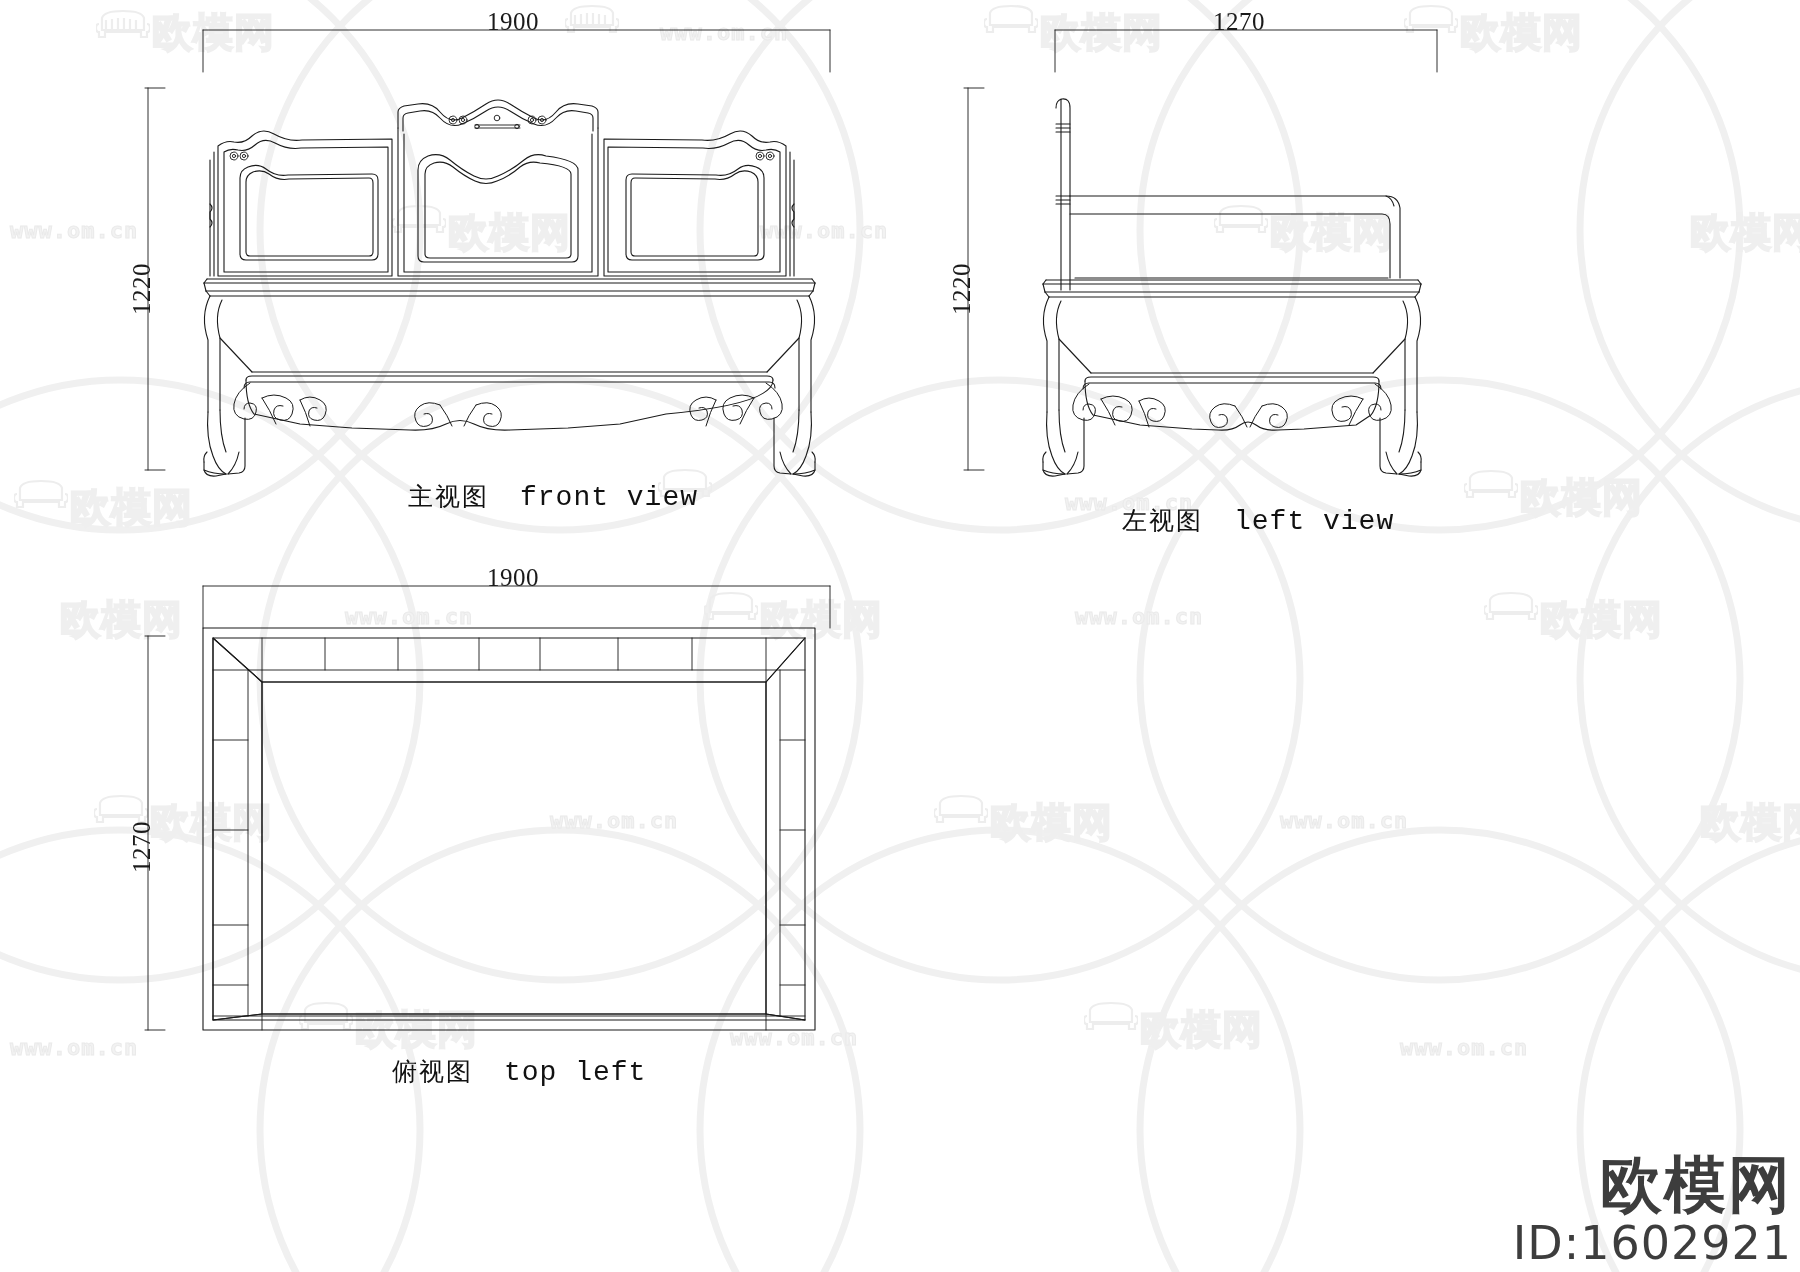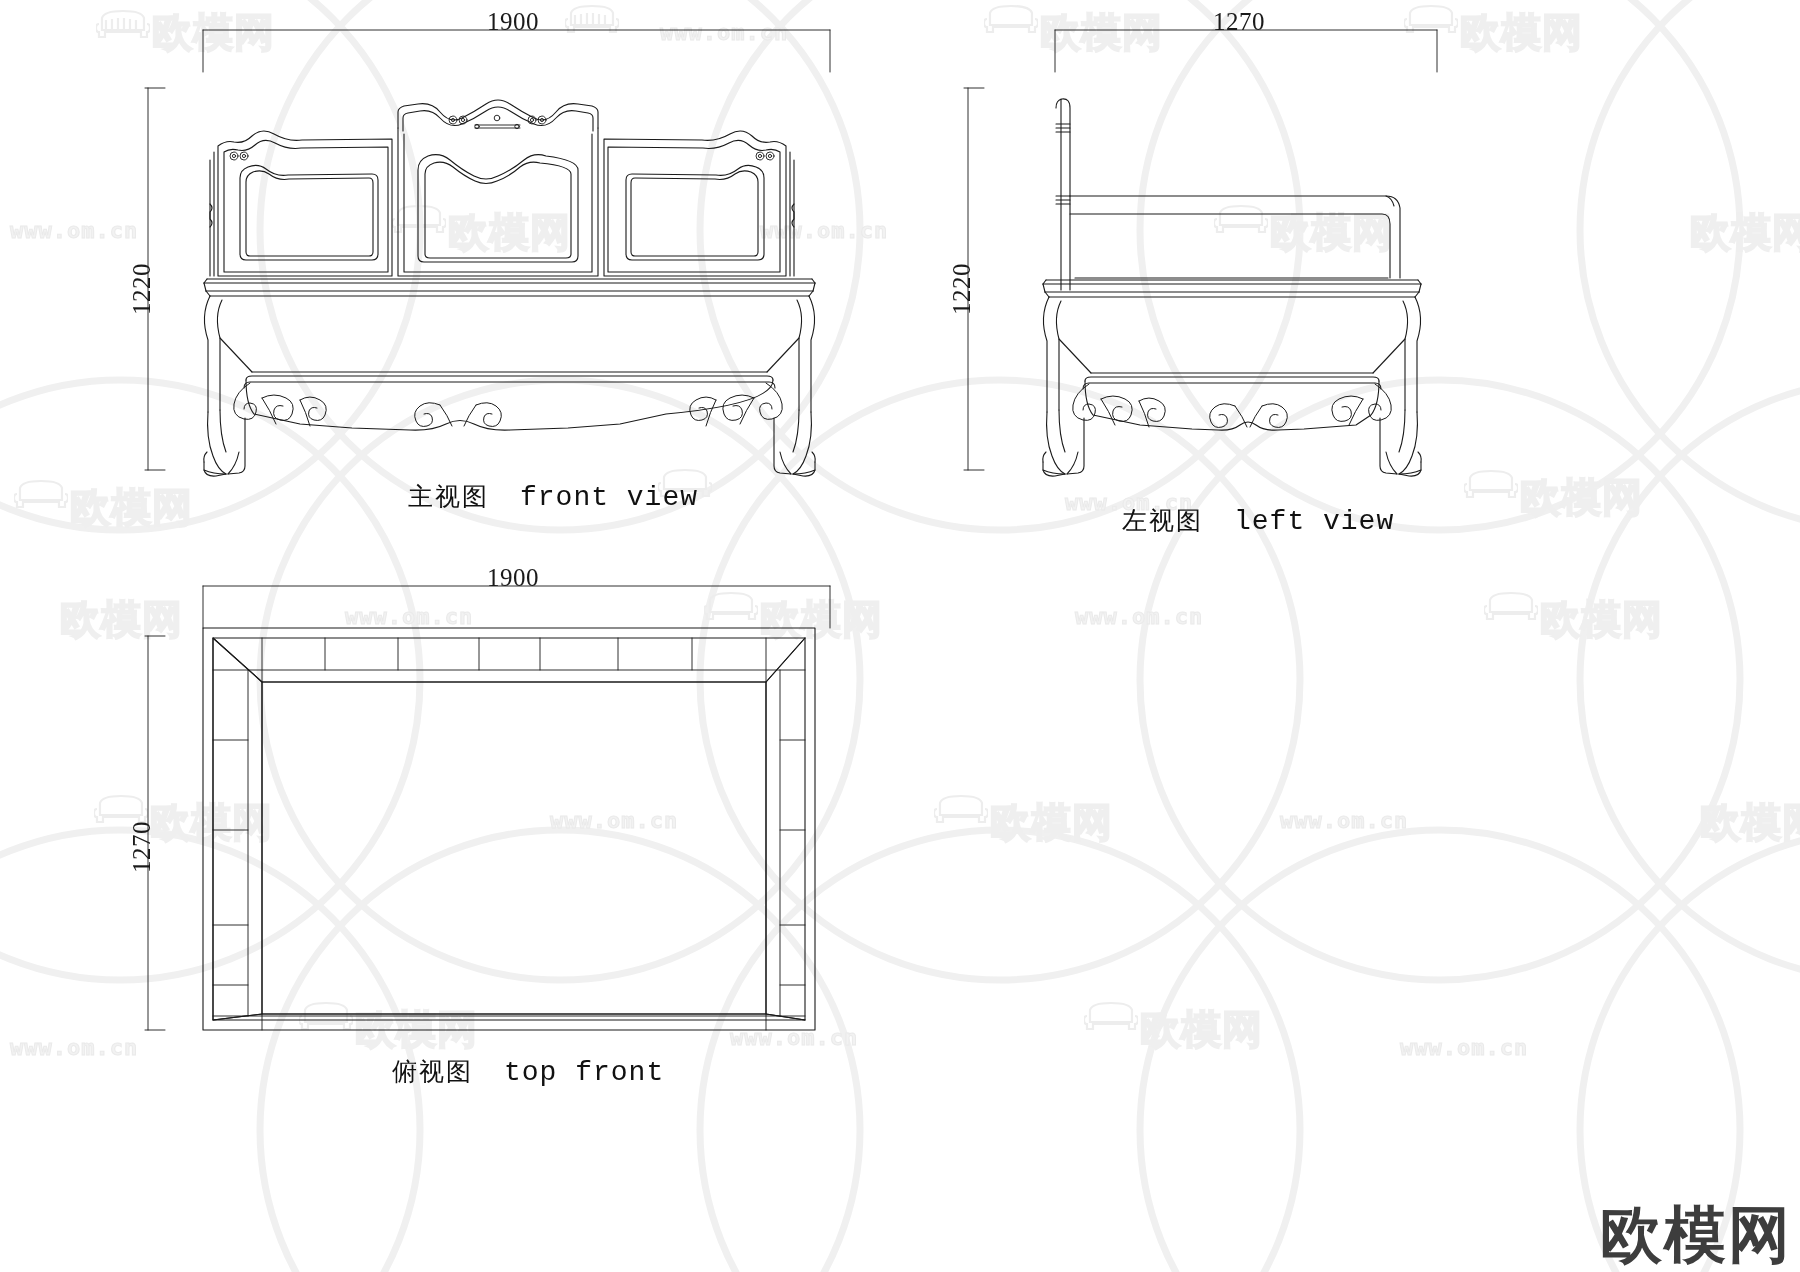--- a/index.html
+++ b/index.html
@@ -665,21 +665,22 @@
 
     <div class="view-label" style="left:1122px; top:480px;margin-top:24px;">
       <span class="cn">左视图</span>
       <span style="display:inline-block;width:18px;"></span>
       <span class="en">left view</span>
     </div>
 
     <div class="view-label" style="left:392px; top:1055px;">
       <span class="cn">俯视图</span>
       <span style="display:inline-block;width:18px;"></span>
-      <span class="en">top front</span>
+      <span class="en">top left</span>
     </div>
   </div>
 
   <div id="brand">
     <span class="brand-cn">欧模网</span>
+    <span class="brand-id">ID:1602921</span>
   </div>
 
 </div>
 
 </body></html>

